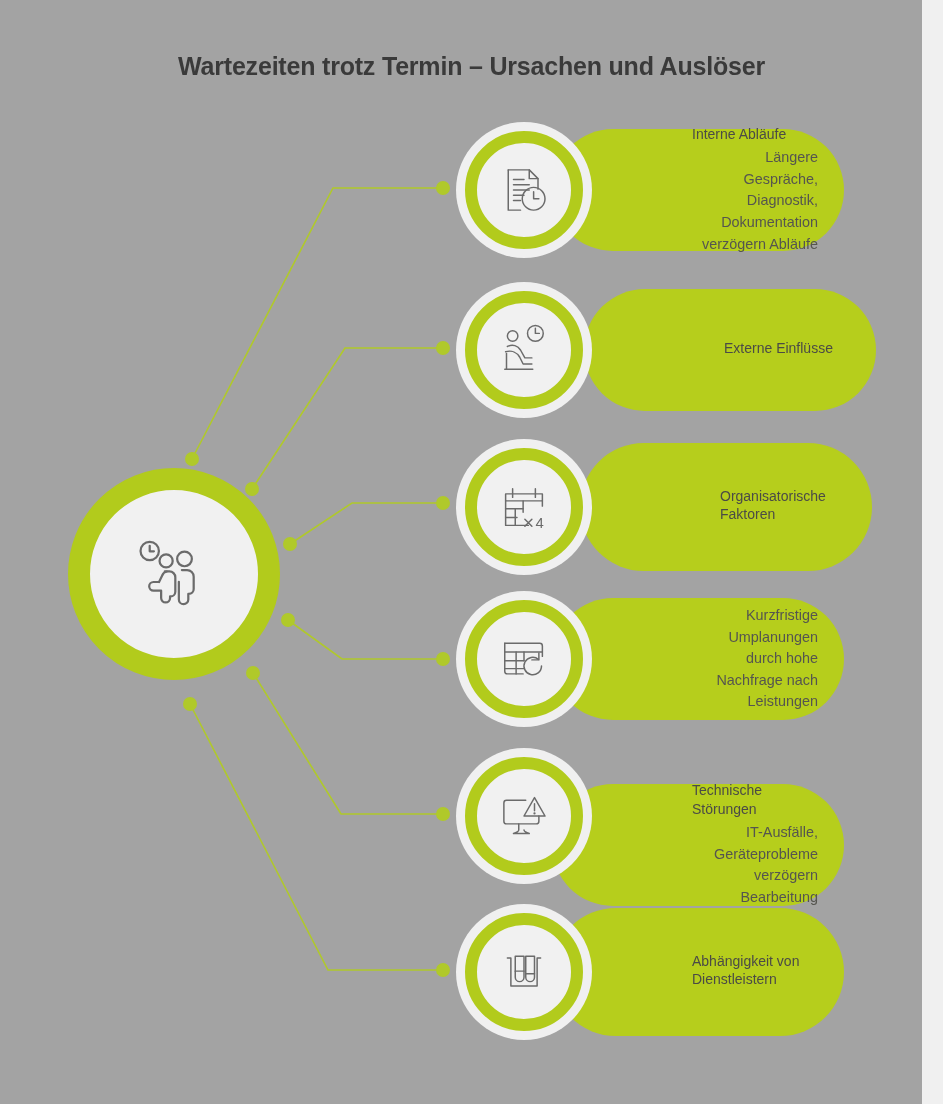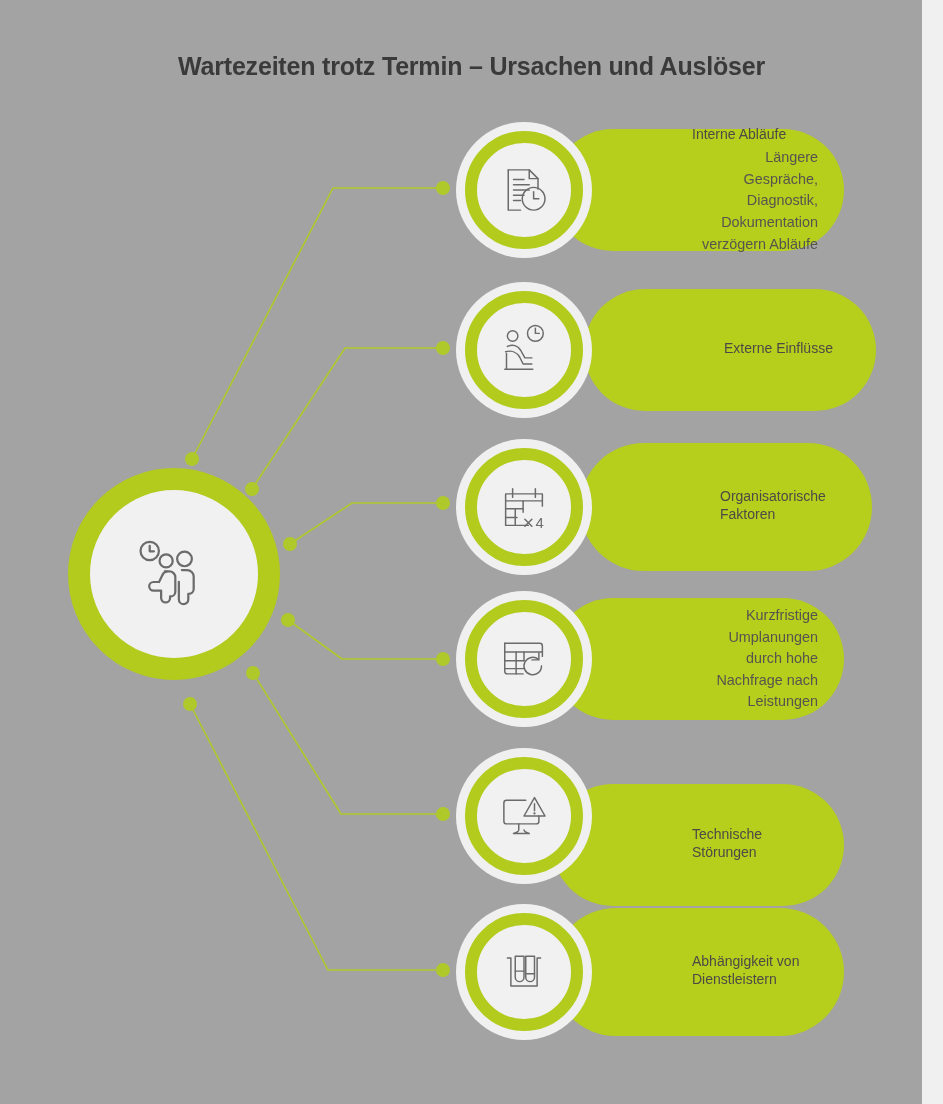--- a/index.html
+++ b/index.html
@@ -246,20 +246,21 @@
       <path class="ic" d="M10 24 h43 M10 34 h22 M10 43 h22"></path>
       <path class="ic" d="M23 24 v25 M32 24 v10"></path>
       <path class="ic" d="M52 40 a10 10 0 1 1 -3.5 -7.6"></path>
       <path class="ic" d="M49 25 v8 h-8"></path>
     </svg>
   </div>
 
   <div class="card" style="left:552px; top:755px; width:292px;margin-top:29px;">
     <div class="card-text">
       <div class="card-title">Technische Störungen</div>
+      <div class="card-desc">IT-Ausfälle, Geräteprobleme verzögern Bearbeitung</div>
     </div>
   </div>
   <div class="icon-halo" style="left:456px; top:748px;"></div>
   <div class="icon-circle" style="left:465px; top:757px;">
     <svg class="card-icon" viewBox="0 0 64 64">
       <path class="ic" d="M34 14 h-22 a3 3 0 0 0 -3 3 v21 a3 3 0 0 0 3 3 h34 a3 3 0 0 0 3 -3 v-6"></path>
       <path class="ic" d="M26 41 v7 M20 52 h18 M26 48 c0 2 -3 3 -6 4 M32 48 c0 2 3 3 6 4"></path>
       <path class="ic" d="M44 11 l12 21 h-24 z"></path>
       <path class="ic" d="M44 18 v8"></path>
       <circle class="ic-f" cx="44" cy="29" r="1.3"></circle>

